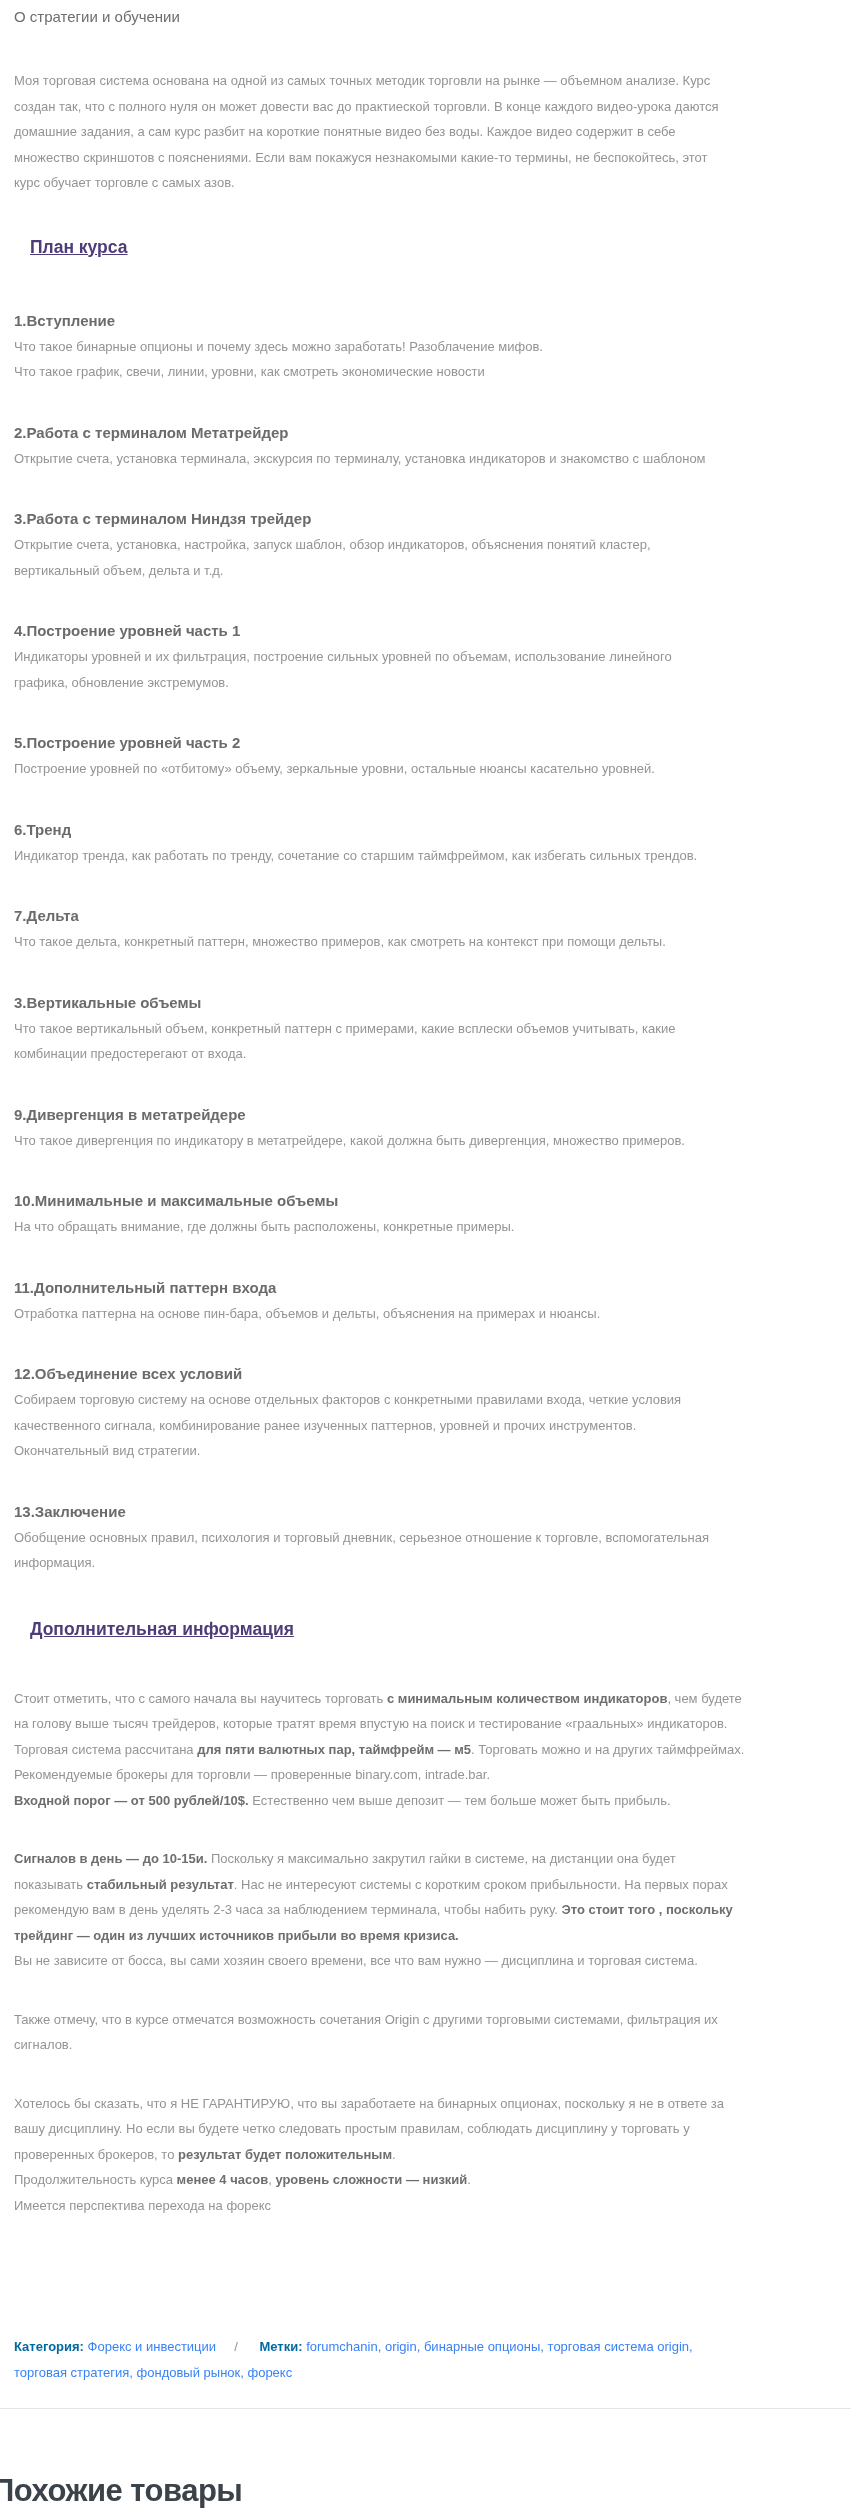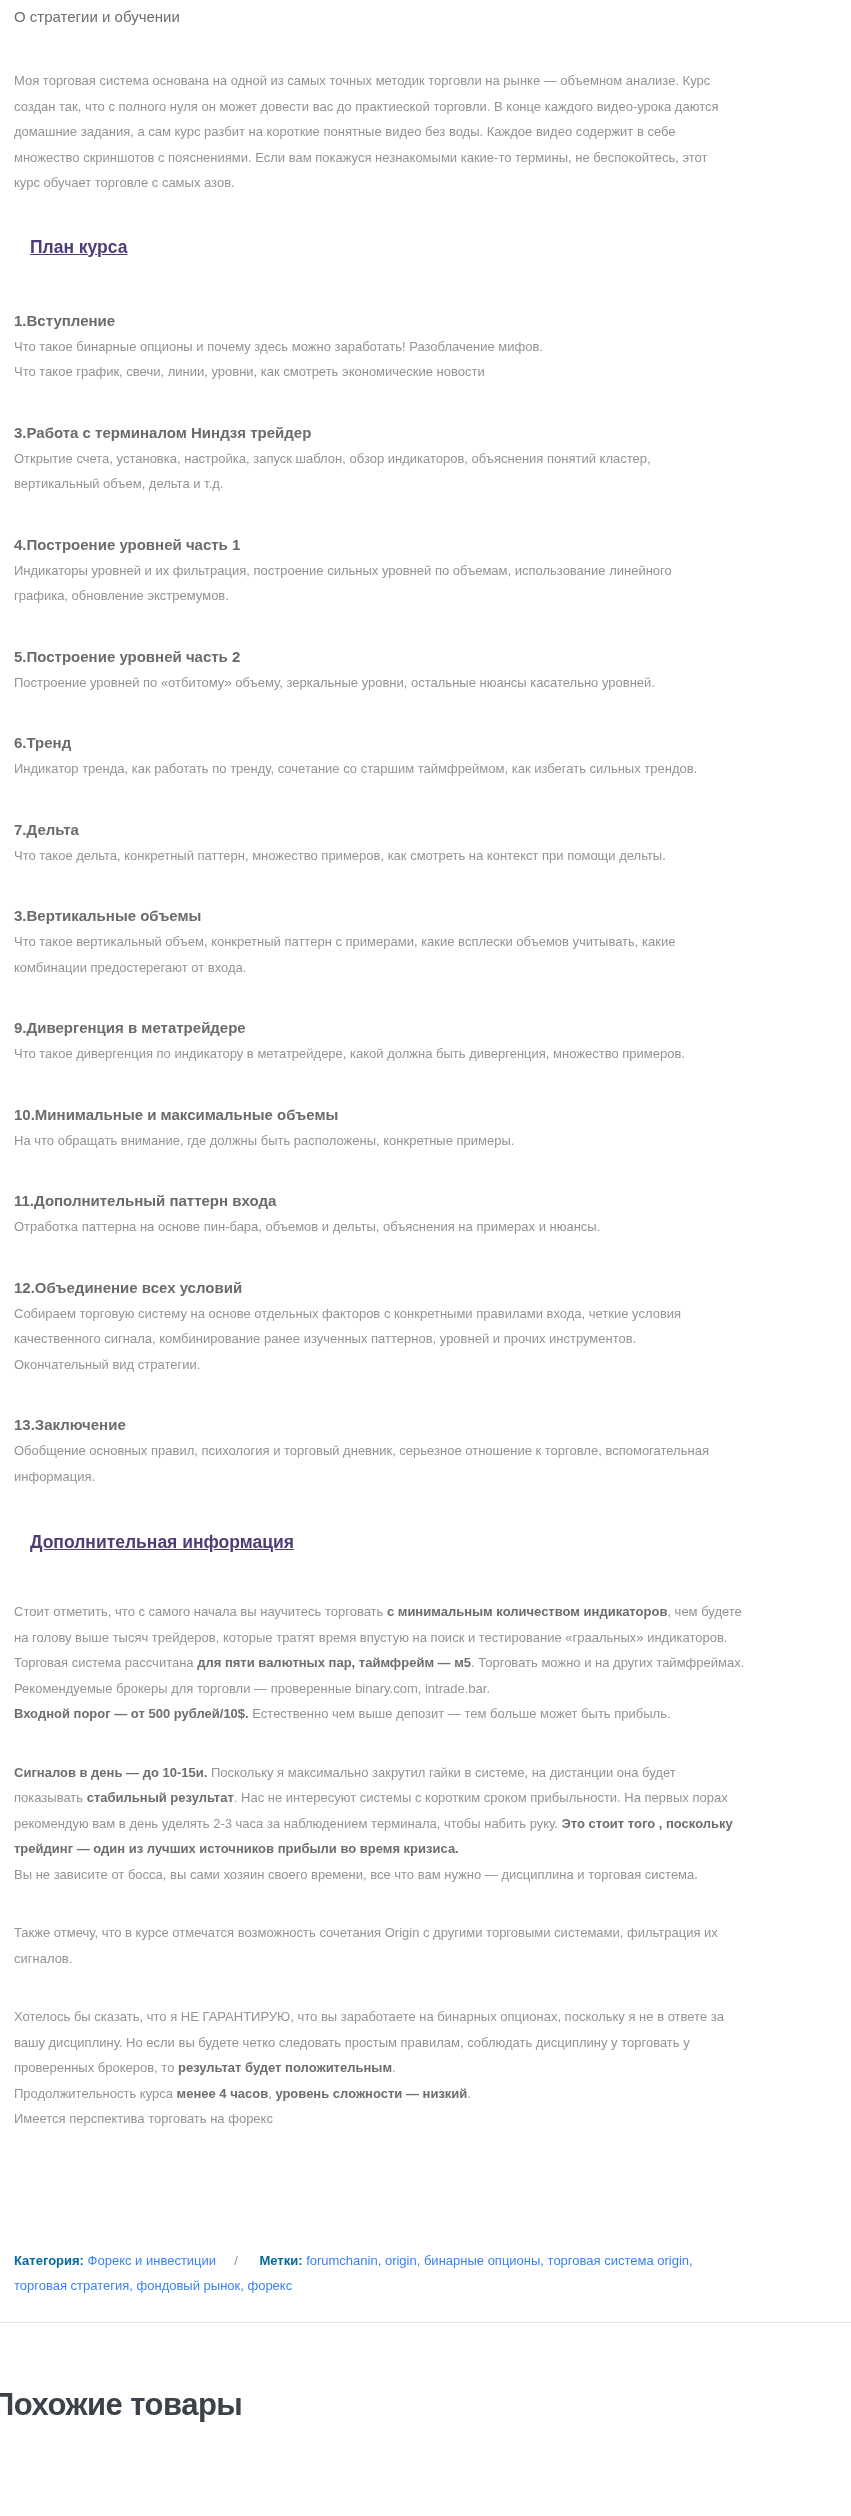--- a/index.html
+++ b/index.html
@@ -50,20 +50,24 @@
       <div class="body-line"><span>курс обучает торговле с самых азов.</span></div>
     </div>
 
   <h2 class="h2p" id="plan-heading">План курса</h2>
 
   <div class="sections">
       <div class="section">
         <div class="sec-title">1.Вступление</div>
         <div class="body-line"><span>Что такое бинарные опционы и почему здесь можно заработать! Разоблачение мифов.</span></div>
         <div class="body-line"><span>Что такое график, свечи, линии, уровни, как смотреть экономические новости</span></div>
+      </div>
+      <div class="section">
+        <div class="sec-title">2.Работа с терминалом Метатрейдер</div>
+        <div class="body-line"><span>Открытие счета, установка терминала, экскурсия по терминалу, установка индикаторов и знакомство с шаблоном</span></div>
       </div>
       <div class="section">
         <div class="sec-title">3.Работа с терминалом Ниндзя трейдер</div>
         <div class="body-line"><span>Открытие счета, установка, настройка, запуск шаблон, обзор индикаторов, объяснения понятий кластер,</span></div>
         <div class="body-line"><span>вертикальный объем, дельта и т.д.</span></div>
       </div>
       <div class="section">
         <div class="sec-title">4.Построение уровней часть 1</div>
         <div class="body-line"><span>Индикаторы уровней и их фильтрация, построение сильных уровней по объемам, использование линейного</span></div>
         <div class="body-line"><span>графика, обновление экстремумов.</span></div>
@@ -129,21 +133,21 @@
       </div>
       <div class="info-para">
         <div class="body-line"><span>Также отмечу, что в курсе отмечатся возможность сочетания Origin с другими торговыми системами, фильтрация их</span></div>
         <div class="body-line"><span>сигналов.</span></div>
       </div>
       <div class="info-para">
         <div class="body-line"><span>Хотелось бы сказать, что я НЕ ГАРАНТИРУЮ, что вы заработаете на бинарных опционах, поскольку я не в ответе за</span></div>
         <div class="body-line"><span>вашу дисциплину. Но если вы будете четко следовать простым правилам, соблюдать дисциплину у торговать у</span></div>
         <div class="body-line"><span>проверенных брокеров, то </span><b>результат будет положительным</b><span>.</span></div>
         <div class="body-line"><span>Продолжительность курса </span><b>менее 4 часов</b><span>, </span><b>уровень сложности — низкий</b><span>.</span></div>
-        <div class="body-line"><span>Имеется перспектива торговать на форекс</span></div>
+        <div class="body-line"><span>Имеется перспектива перехода на форекс</span></div>
       </div>
     </div>
 
   <div class="meta">
       <div class="body-line"><b>Категория: </b><span class="lnk">Форекс и инвестиции</span><span>&nbsp;&nbsp;&nbsp;&nbsp;&nbsp;/&nbsp;&nbsp;&nbsp;&nbsp;&nbsp;&nbsp;</span><b>Метки: </b><span class="lnk">forumchanin, origin, бинарные опционы, торговая система origin,</span></div>
       <div class="body-line"><span class="lnk">торговая стратегия, фондовый рынок, форекс</span></div>
     </div>
 
   <div class="divider"></div>
 

